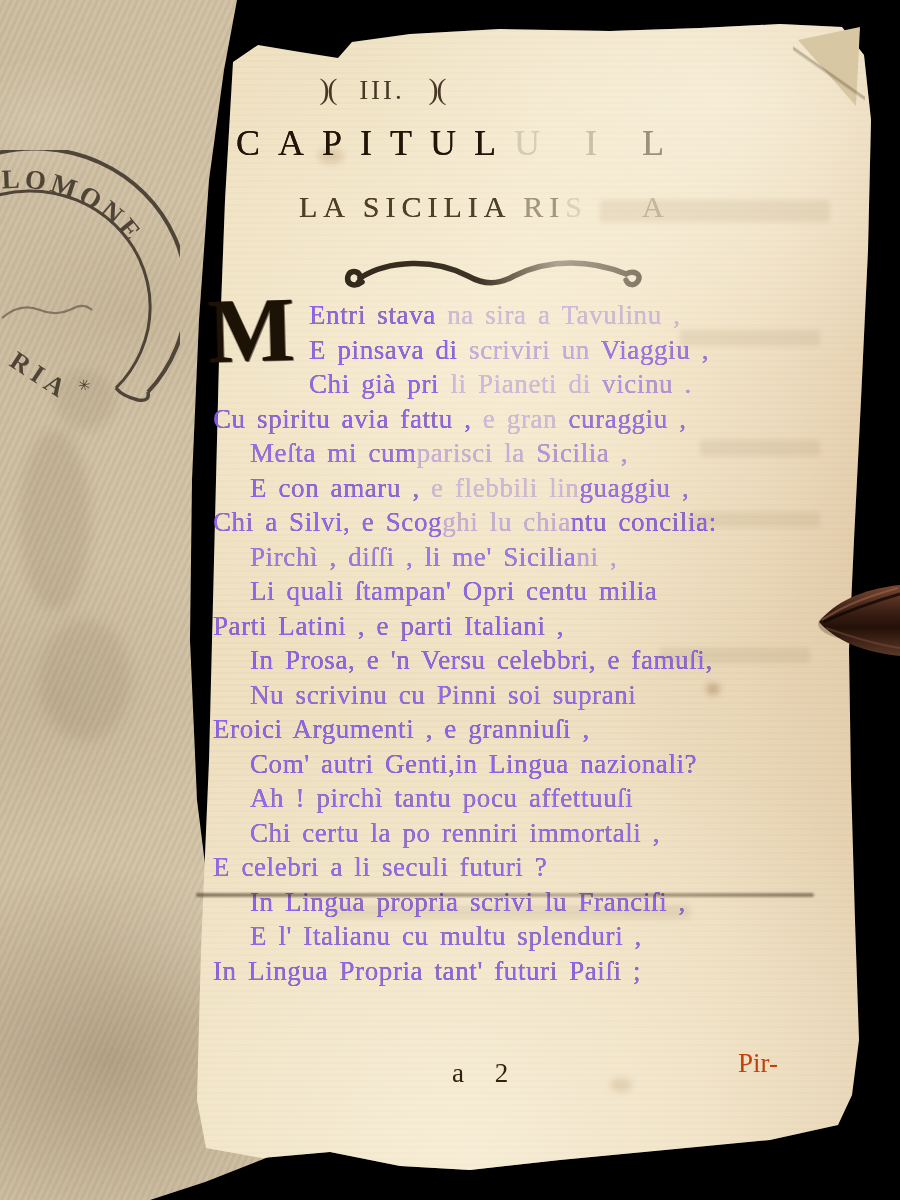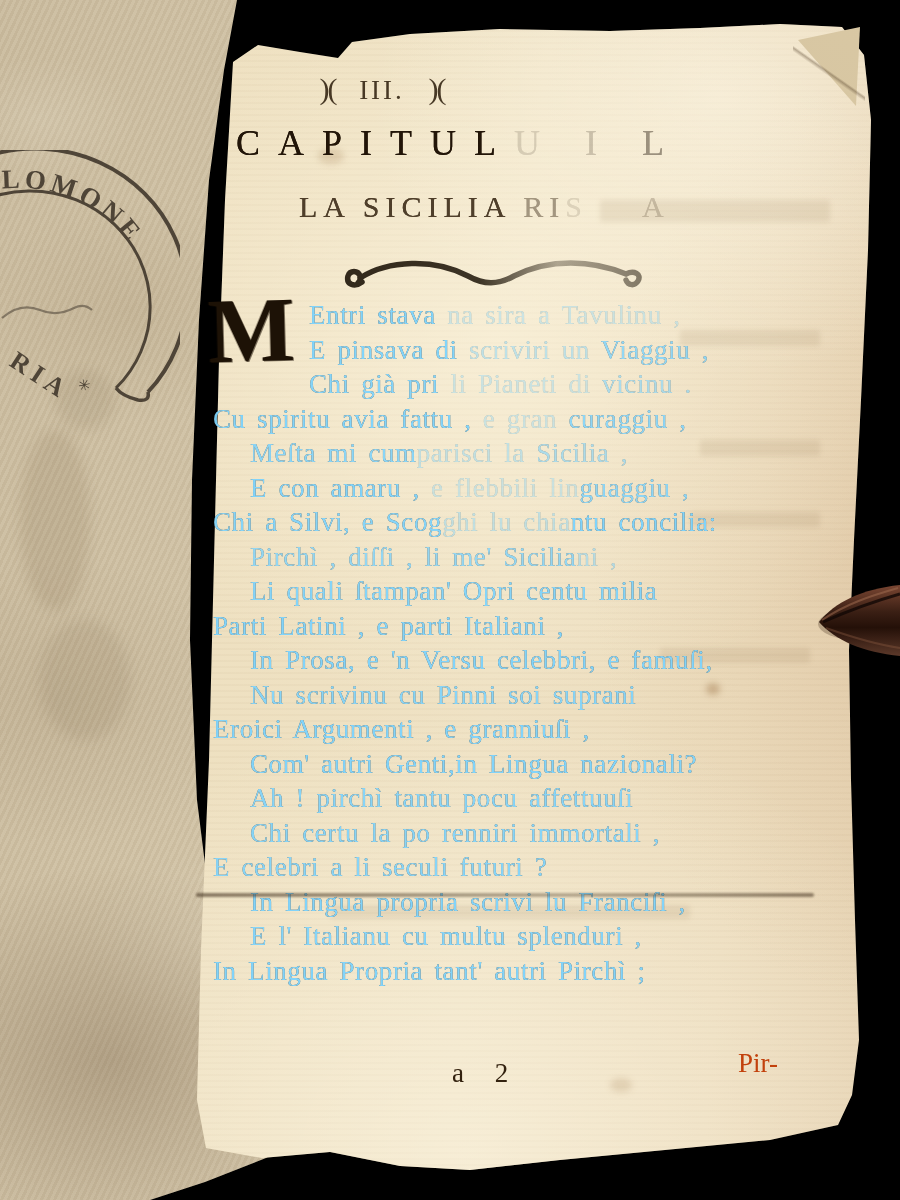--- a/index.html
+++ b/index.html
@@ -58,21 +58,21 @@
   .chapter-title{position:absolute;left:236px;top:122px;width:640px;
     font-size:36px;letter-spacing:18px;white-space:nowrap;color:#221508;
     text-shadow:0 0 .6px #221508;}
   .chapter-sub{position:absolute;left:299px;top:190px;width:560px;
     font-size:30px;letter-spacing:6px;white-space:nowrap;color:#33220f;
     text-shadow:0 0 .4px #33220f;}
   .seg{display:inline;}
   .blurry{filter:blur(.5px);}
 
   .poem{position:absolute;left:213px;top:298px;width:620px;font-size:27px;
-    line-height:34.5px;color:#7dd3fc;letter-spacing:.6px;word-spacing:4px;
+    line-height:34.5px;color:#8b5cf6;letter-spacing:.6px;word-spacing:4px;
     text-shadow:0 0 .5px rgba(43,28,15,.85);white-space:nowrap;font-family:Liberation Serif, serif;}
   .poem .line{height:34.5px;}
   .poem .in0{padding-left:0;}
   .poem .in1{padding-left:37px;}
   .poem .in2{padding-left:96px;}
   .drop-cap{position:absolute;left:208px;top:288px;font-size:92px;line-height:84px;
     font-weight:bold;color:#1d1206;text-shadow:1px 1px 0 rgba(29,18,6,.55), -1px 0 0 rgba(29,18,6,.35);
     transform:rotate(-1.5deg);}
   .smear{position:absolute;left:196px;top:893px;width:618px;height:4px;
     background:linear-gradient(to right, rgba(55,38,20,.55), rgba(55,38,20,.30) 60%, rgba(55,38,20,.5));
@@ -170,21 +170,21 @@
       <div class="line in0"><span class="seg" style="opacity: 0.95; margin-top: 36px;">Parti Latini , e parti Italiani ,</span></div>
       <div class="line in1"><span class="seg" style="opacity: 0.95;">In Prosa, e 'n Versu celebbri, e famuſi,</span></div>
       <div class="line in1"><span class="seg" style="opacity: 0.9;">Nu scrivinu cu Pinni soi suprani</span></div>
       <div class="line in0"><span class="seg" style="opacity: 0.95;">Eroici Argumenti , e granniuſi ,</span></div>
       <div class="line in1"><span class="seg" style="opacity: 0.95;">Com' autri Genti,in Lingua nazionali?</span></div>
       <div class="line in1"><span class="seg" style="opacity: 0.9;">Ah ! pirchì tantu pocu affettuuſi</span></div>
       <div class="line in1"><span class="seg" style="opacity: 0.9;">Chi certu la po renniri immortali ,</span></div>
       <div class="line in0"><span class="seg" style="opacity: 0.9;">E celebri a li seculi futuri ?</span></div>
       <div class="line in1"><span class="seg" style="opacity: 0.95;">In Lingua propria scrivi lu Franciſi ,</span></div>
       <div class="line in1"><span class="seg" style="opacity: 0.92;">E l' Italianu cu multu splenduri ,</span></div>
-      <div class="line in0"><span class="seg" style="opacity: 0.95;">In Lingua Propria tant' autri Pirchì ;</span></div>
+      <div class="line in0"><span class="seg" style="opacity: 0.95;">In Lingua Propria tant' futuri Paiſi ;</span></div>
     </div>
   <div class="smear"></div>
 
   <div class="footer-sig">a 2</div>
   <div class="footer-catch">Pir-</div>
 
   <svg class="bookmark-svg" width="94" height="96" viewBox="0 0 94 96">
     <defs>
       <linearGradient id="leafG" x1="0" y1="0" x2="0" y2="1">
         <stop offset="0" stop-color="#7a4632"></stop>

